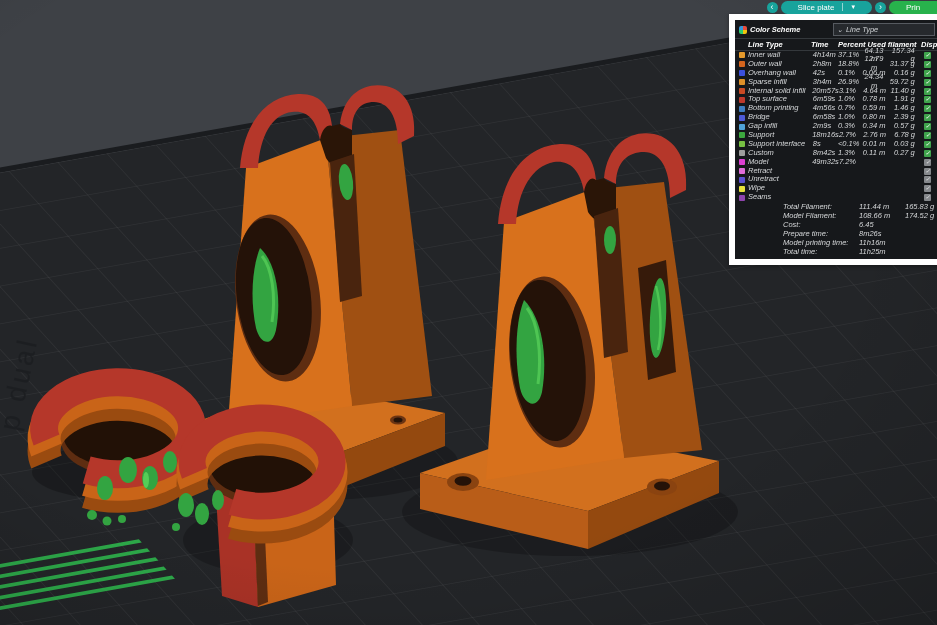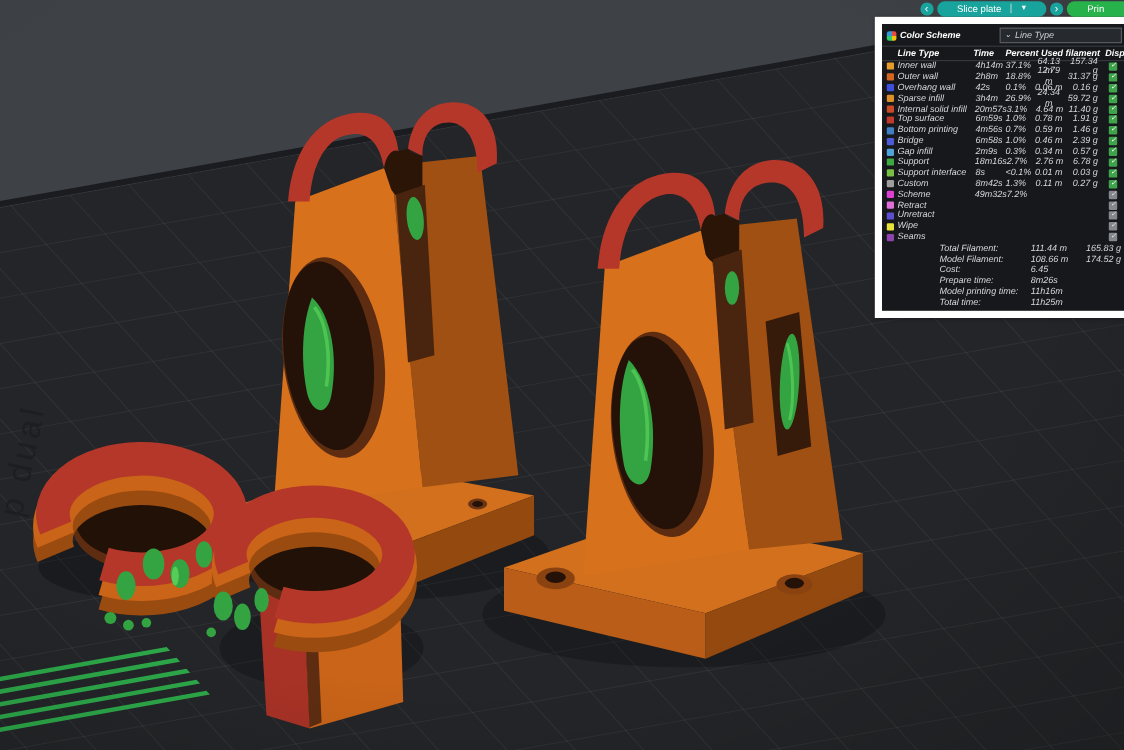--- a/index.html
+++ b/index.html
@@ -328,21 +328,21 @@
           <span class="g">1.46 g</span>
           <span class="d">
             <span class="chk on">✓</span>
           </span>
         </div>
         <div class="lt-row">
           <span class="sw" style="background: rgb(78, 91, 216);"></span>
           <span class="lbl">Bridge</span>
           <span class="t">6m58s</span>
           <span class="p">1.0%</span>
-          <span class="m">0.46 m</span>
+          <span class="m">0.80 m</span>
           <span class="g">2.39 g</span>
           <span class="d">
             <span class="chk on">✓</span>
           </span>
         </div>
         <div class="lt-row">
           <span class="sw" style="background: rgb(79, 163, 217);"></span>
           <span class="lbl">Gap infill</span>
           <span class="t">2m9s</span>
           <span class="p">0.3%</span>
@@ -380,21 +380,21 @@
           <span class="t">8m42s</span>
           <span class="p">1.3%</span>
           <span class="m">0.11 m</span>
           <span class="g">0.27 g</span>
           <span class="d">
             <span class="chk on">✓</span>
           </span>
         </div>
         <div class="lt-row">
           <span class="sw" style="background: rgb(221, 63, 210);"></span>
-          <span class="lbl">Scheme</span>
+          <span class="lbl">Model</span>
           <span class="t">49m32s</span>
           <span class="p">7.2%</span>
           <span class="m"></span>
           <span class="g"></span>
           <span class="d">
             <span class="chk off">✓</span>
           </span>
         </div>
         <div class="lt-row">
           <span class="sw" style="background: rgb(224, 109, 216);"></span>

